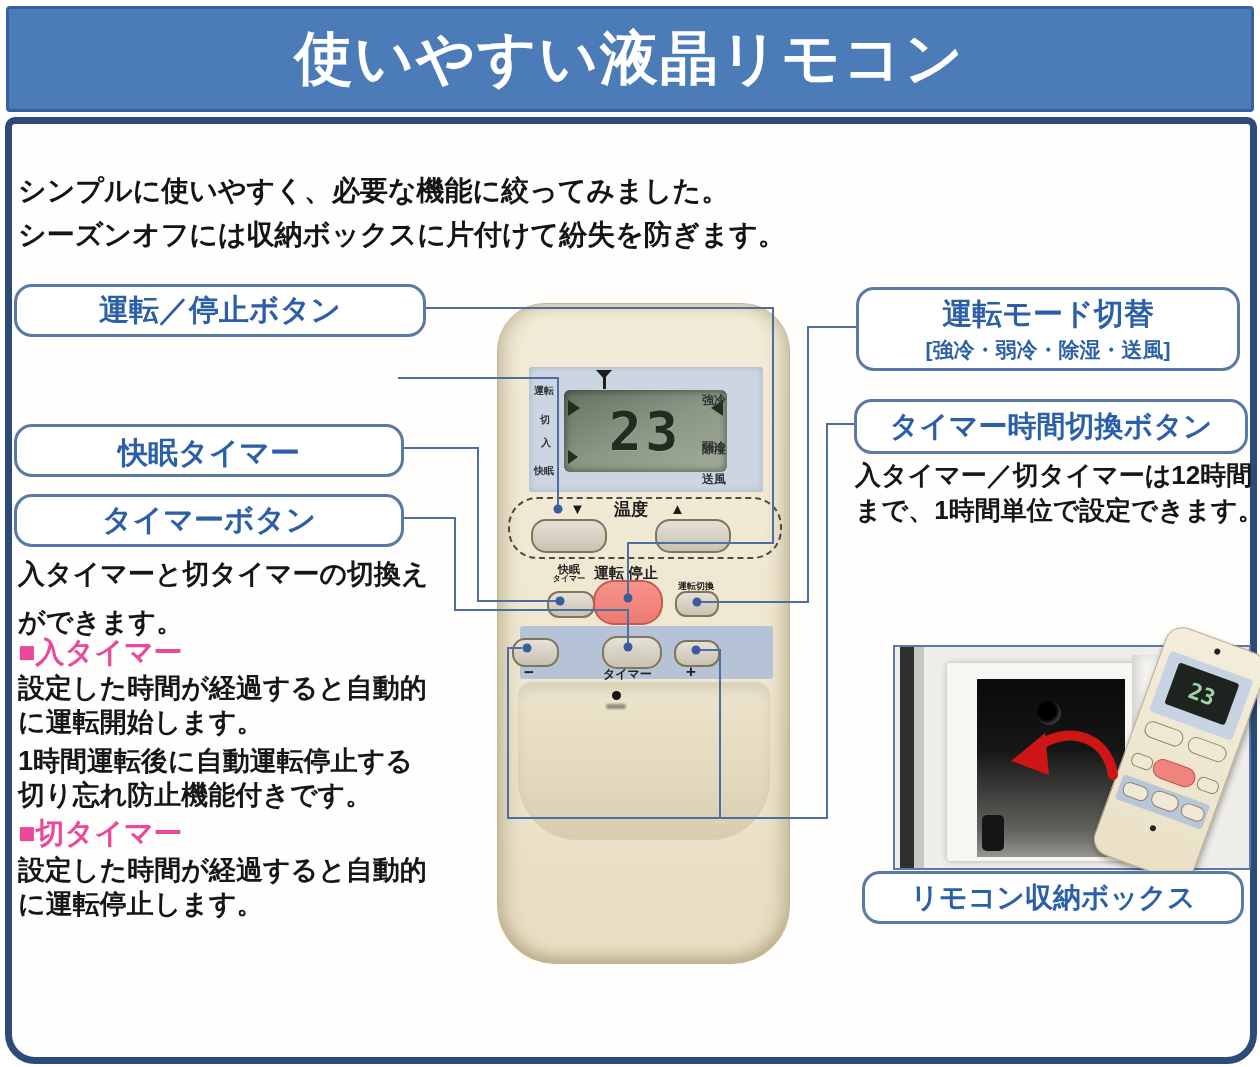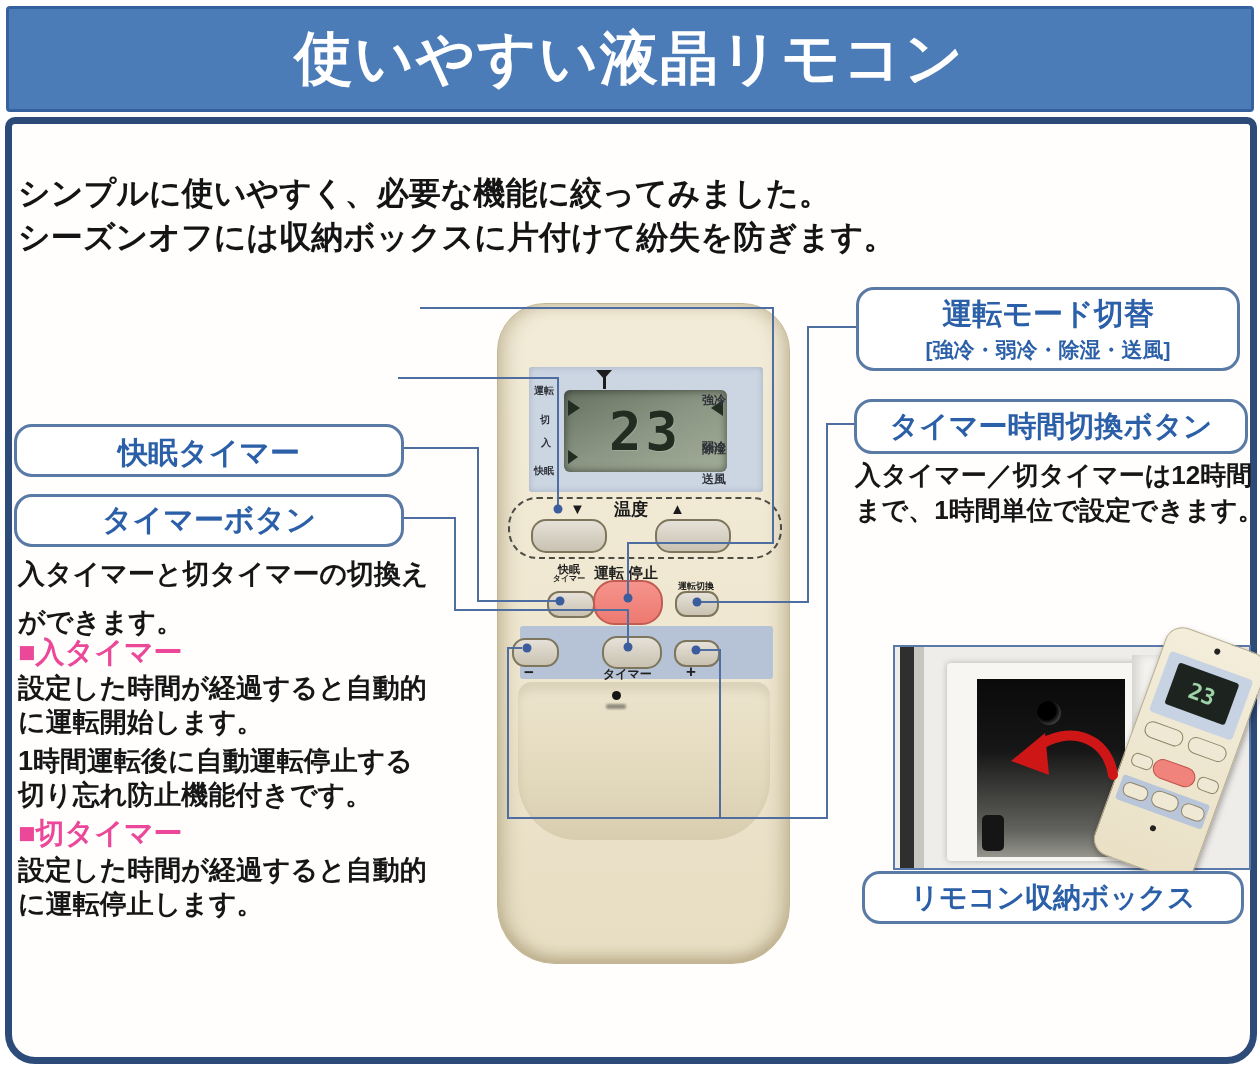--- a/index.html
+++ b/index.html
@@ -10,21 +10,21 @@
   
   .header-bar{left:6px;top:6px;width:1242px;height:100px;background:#4c7cb8;
               border:3px solid #35619e;border-radius:4px;display:flex;align-items:center;justify-content:center;z-index:60;}
   .header-bar .title{color:#ffffff;font-size:58px;letter-spacing:2px;}
 
   
   .main-panel{left:5px;top:117px;width:1238px;height:933px;background:#fffefd;
               border:7px solid #2c4b78;border-radius:10px 10px 30px 30px;z-index:1;}
 
   
-  .intro-line{color:#141414;font-size:32px;z-index:20;white-space:nowrap;font-family:Liberation Mono, monospace;}
+  .intro-line{color:#141414;font-size:28px;z-index:20;white-space:nowrap;font-family:Liberation Mono, monospace;}
 
   
   .callout{background:#ffffff;border:3px solid #5a7aa6;border-radius:18px;
            display:flex;align-items:center;justify-content:center;flex-direction:column;
            color:#2b5fa8;z-index:50;}
   .callout .big{font-size:30px;white-space:nowrap;}
   .callout .sub{font-size:21px;white-space:nowrap;margin-top:1px;}
 
   
   .body-line{color:#161616;font-size:27px;z-index:20;white-space:nowrap;}
@@ -98,20 +98,23 @@
 
   <div class="abs main-panel"></div>
 
   <div class="abs header-bar">
     <div class="title">使いやすい液晶リモコン</div>
   </div>
 
   <div class="abs intro-line" style="left:18px;top:172px;">シンプルに使いやすく、必要な機能に絞ってみました。</div>
   <div class="abs intro-line" style="left:18px;top:216px;">シーズンオフには収納ボックスに片付けて紛失を防ぎます。</div>
 
+  <div class="abs callout" style="left:14px;top:284px;width:406px;height:47px;">
+    <span class="big">運転／停止ボタン</span>
+  </div>
   <div class="abs callout" style="left:14px;top:424px;width:384px;height:47px;justify-content:flex-end;">
     <span class="big">快眠タイマー</span>
   </div>
   <div class="abs callout" style="left:14px;top:494px;width:384px;height:47px;font-family:Liberation Serif, serif;">
     <span class="big">タイマーボタン</span>
   </div>
 
   <div class="abs body-line" style="left:18px;top:556px;">入タイマーと切タイマーの切換え</div>
   <div class="abs body-line" style="left:18px;top:592px;margin-top:12px;">ができます。</div>
 

